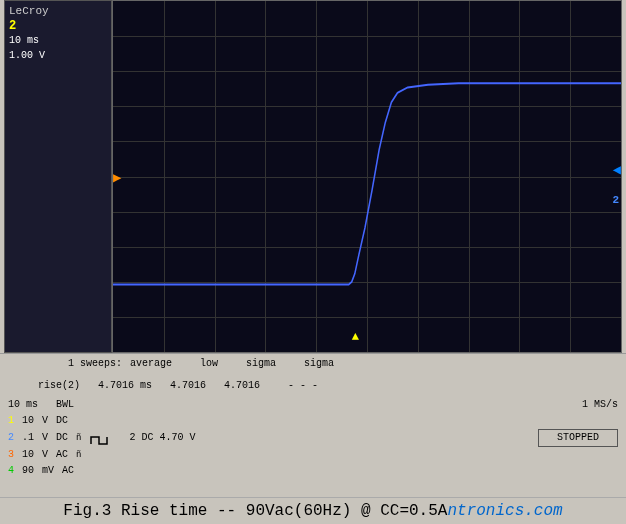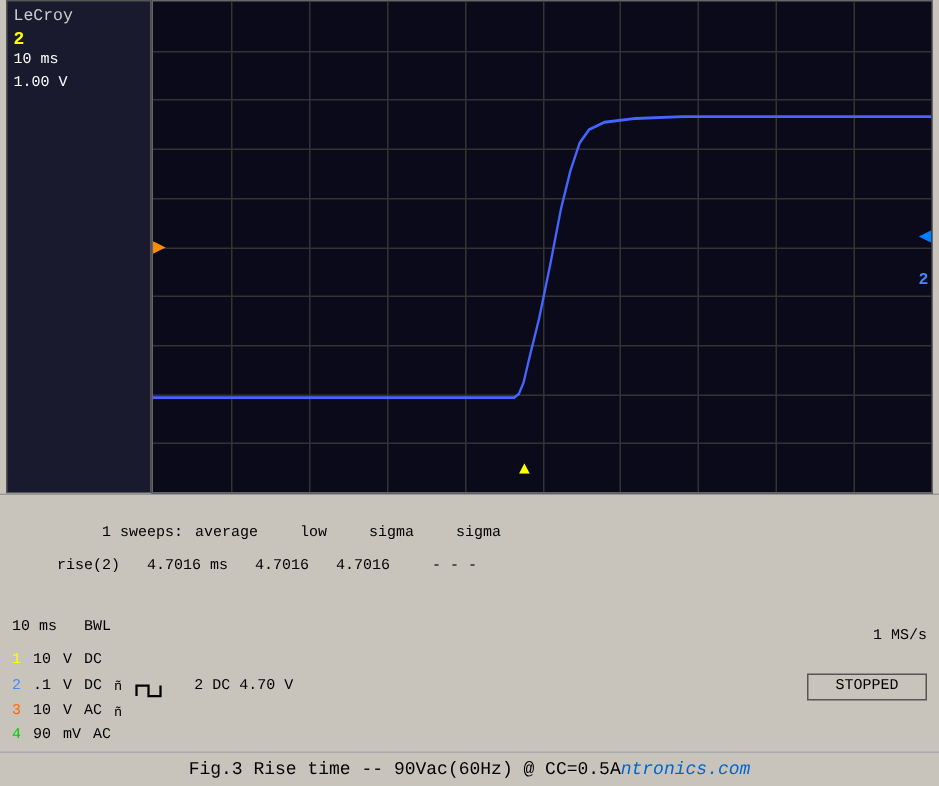--- a/index.html
+++ b/index.html
@@ -34,21 +34,21 @@
     }
 
     .scope-screen-area {
       display: flex;
       flex-direction: row;
       flex: 1;
       padding: 0 4px;
     }
 
     .left-panel {
-      width: 97px;
+      width: 108px;
       background: #1a1a2e;
       border: 1px solid #555;
       display: flex;
       flex-direction: column;
       padding: 4px;
       color: #fff;
       font-size: 10px;
     }
 
     .left-panel .ch-label {
@@ -131,21 +131,21 @@
     .trigger-marker {
       position: absolute;
       bottom: 8px;
       left: 47%;
       color: #ffff00;
       font-size: 12px;
     }
 
     .measurements-bar {
       background: #c8c4bc;
-      padding: 20px 8px;
+      padding: 4px 8px;
       font-size: 10px;
       color: #000;
       border-top: 1px solid #999;
     }
 
     .meas-row {
       display: flex;
       gap: 8px;
       align-items: center;
       font-size: 10px;
@@ -158,23 +158,24 @@
 
     .right-status {
       margin-left: auto;
       text-align: right;
     }
 
     .figure-caption {
       background: #c8c4bc;
       text-align: center;
       padding: 4px;
-      font-size: 12px;
+      font-size: 16px;
       color: #000;
       border-top: 1px solid #aaa;
+      margin-top: 16px;
     }
 
     .watermark {
       color: #0066cc;
       font-style: italic;
     }
 
     .all-controls {
       background: #c8c4bc;
       padding: 2px 8px;
@@ -263,21 +264,21 @@
       <span style="margin-left:10px;">4.7016</span>
       <span style="margin-left:10px;">4.7016</span>
       <span style="margin-left:20px;">- - -</span>
     </div>
   </div>
 
   <div class="all-controls">
     <div class="ctrl-line">
       <span>10 ms</span>
       <span style="margin-left:10px;">BWL</span>
-      <span class="right-status" style="margin-left:auto;margin-top:12px;">
+      <span class="right-status" style="margin-left:auto;">
         <span>1 MS/s</span>
       </span>
     </div>
     <div class="ctrl-line">
       <span class="ch-1">1</span>
       <span>10</span>
       <span>V</span>
       <span>DC</span>
     </div>
     <div class="ctrl-line">

